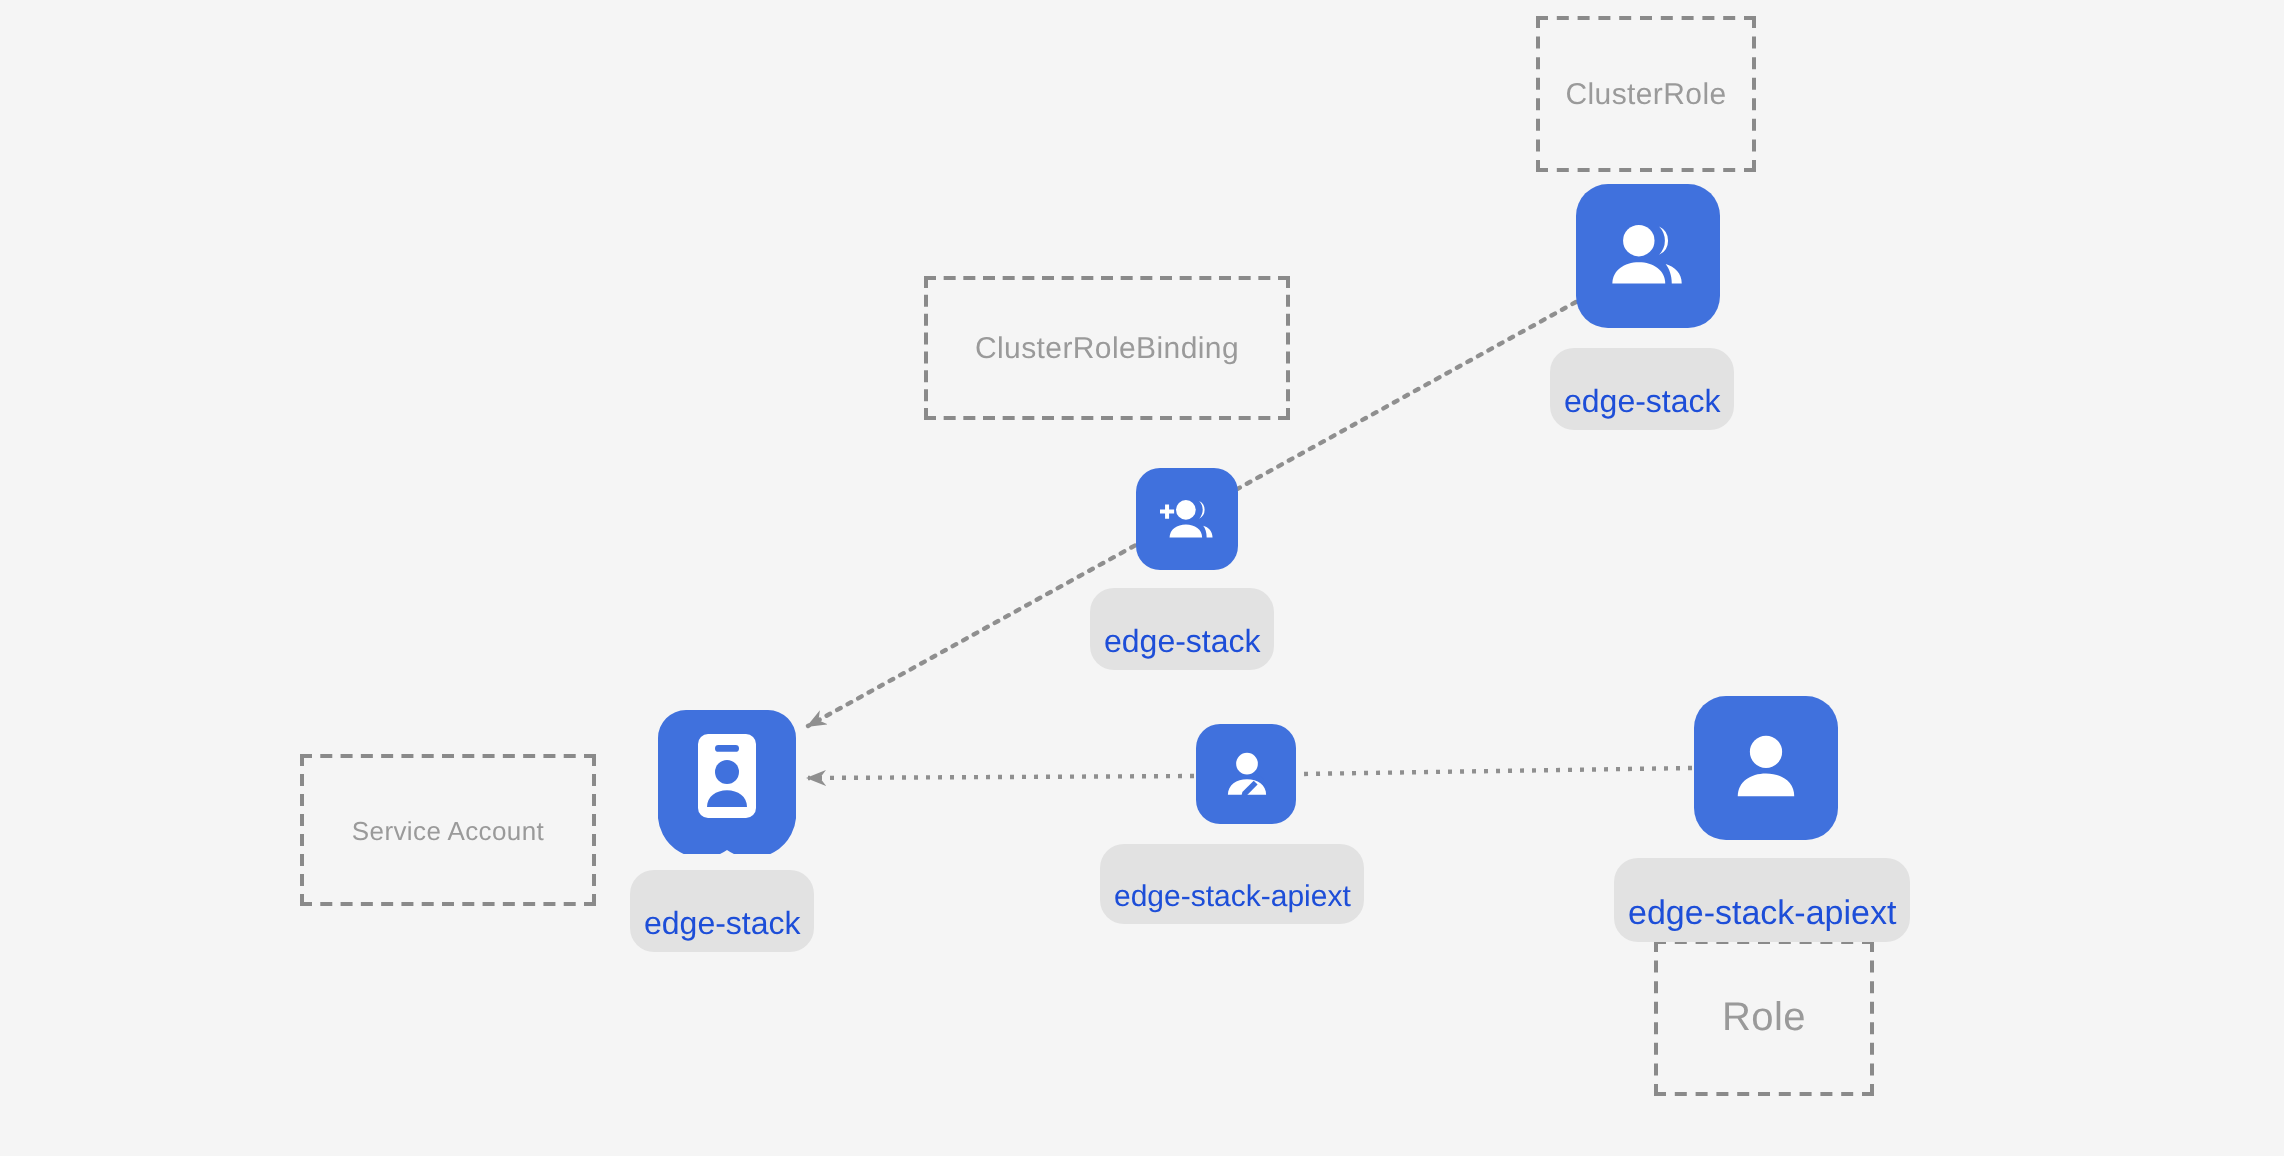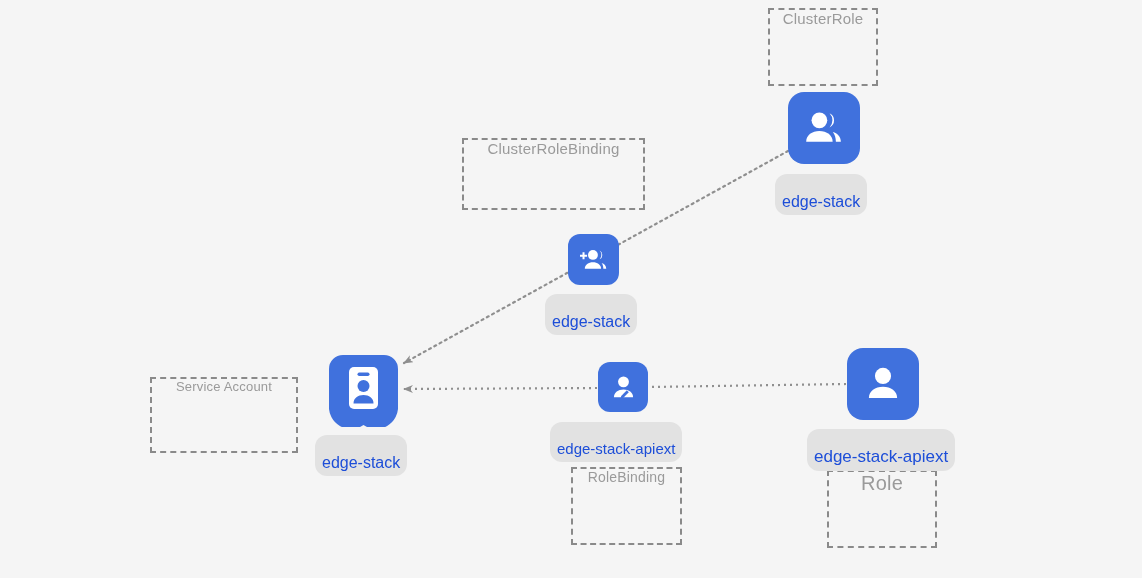--- a/index.html
+++ b/index.html
@@ -20,20 +20,21 @@
     left: 0; top: 0;
     width: 1142px;
     height: 578px;
   }
   
   .typebox {
     position: absolute;
     border: 2px dashed #8a8a8a;
     box-sizing: border-box;
     display: flex;
+    align-items: center;
     justify-content: center;
     background: transparent;
   }
   .typebox span {
     color: #9a9a9a;
     font-size: 15px;
     letter-spacing: 0.2px;
     white-space: nowrap;
   }
   
@@ -80,23 +81,20 @@
   </div>
 
   <div class="typebox" style="left:462px; top:138px; width:183px; height:72px;">
     <span>ClusterRoleBinding</span>
   </div>
 
   <div class="typebox" style="left:150px; top:377px; width:148px; height:76px;">
     <span style="font-size:13px;">Service Account</span>
   </div>
 
-  <div class="typebox" style="left:571px; top:467px; width:111px; height:78px;">
-    <span style="font-size:14px;">RoleBinding</span>
-  </div>
 
   <div class="typebox" style="left:827px; top:470px; width:110px; height:78px;">
     <span style="font-size:20px;">Role</span>
   </div>
 
   <div class="node" style="left:788px; top:92px; width:72px; height:72px; border-radius:16px;">
     <span>
       <svg width="46" height="46" viewBox="0 0 24 24" fill="#ffffff">
         <circle cx="9.6" cy="8" r="4.1"></circle>
         <path d="M2.7 19.2c0-3.5 3.1-5.6 6.9-5.6s6.9 2.1 6.9 5.6z"></path>

